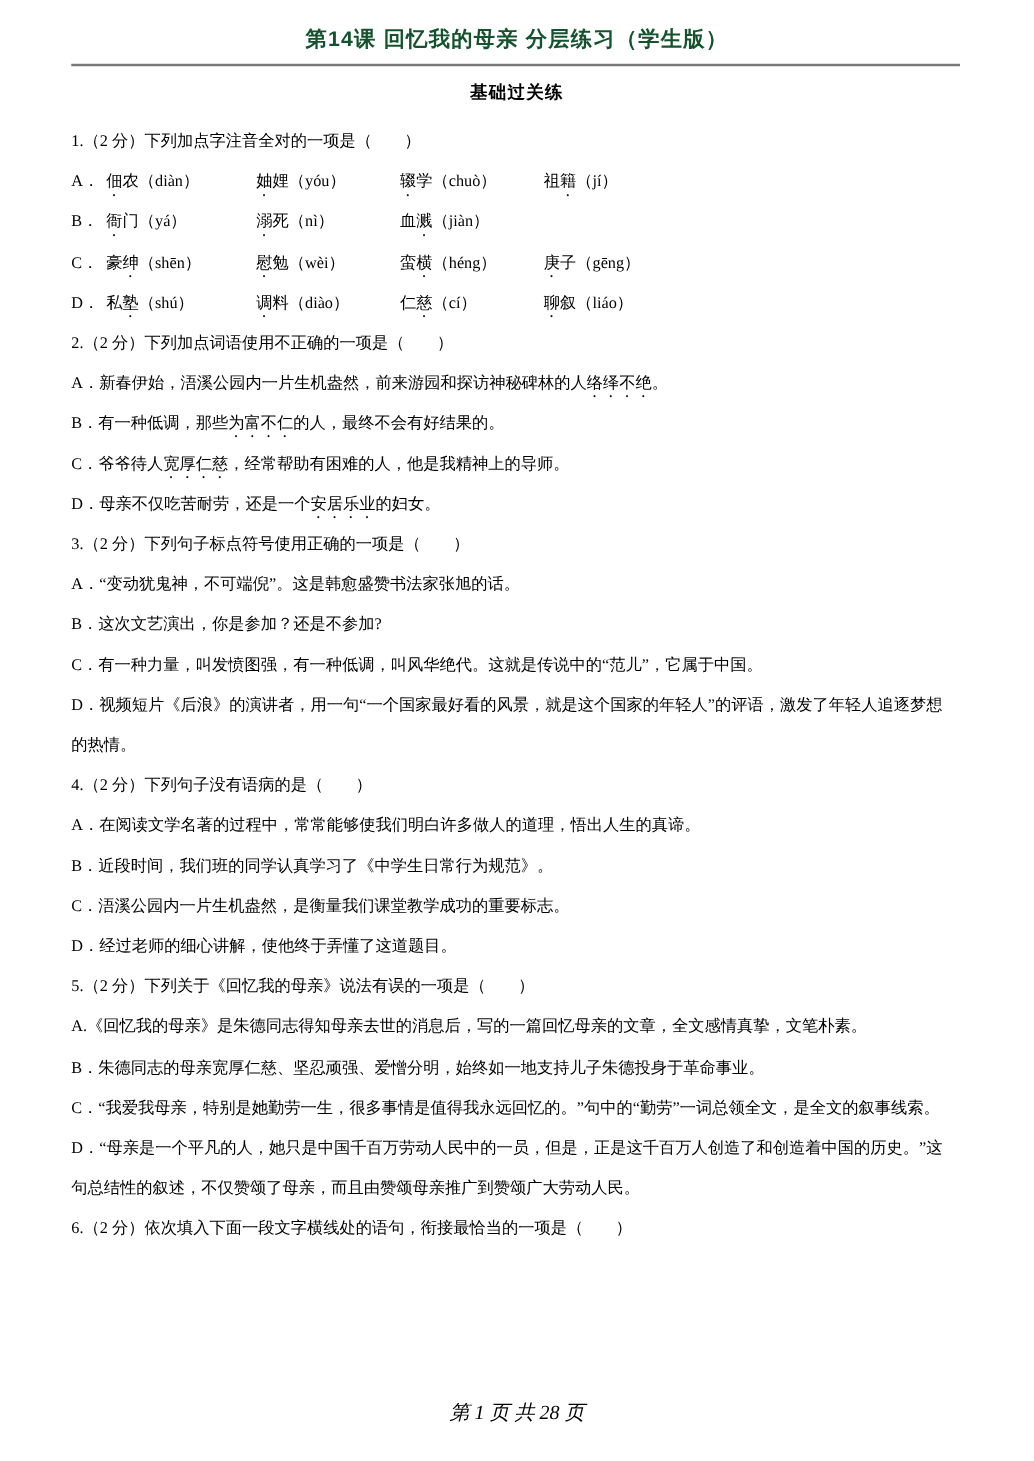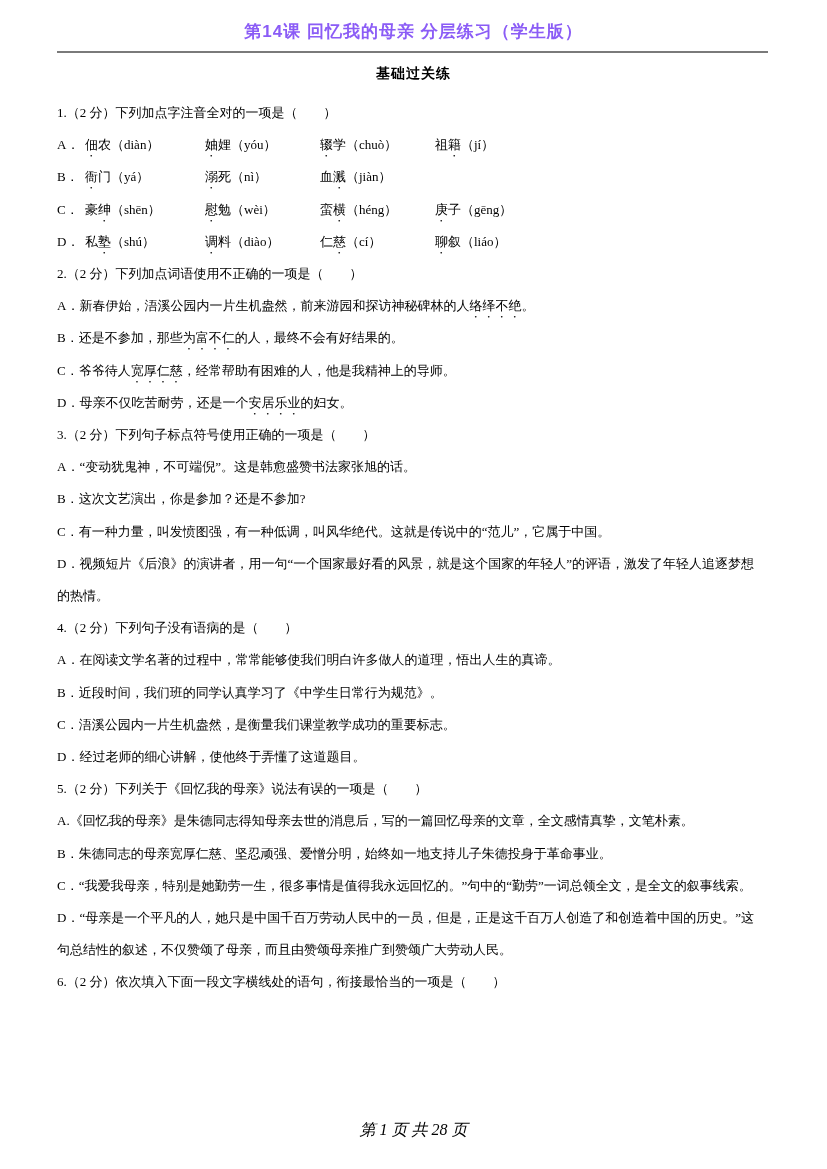--- a/index.html
+++ b/index.html
@@ -62,21 +62,21 @@
     width: 100%;
     text-align: center;
     font-size: 16px;
     font-style: italic;
   }
 </style>
 </head>
 <body>
 
 <div class="page">
-  <div class="doc-title" style="color: #8b5cf6;">第14课 回忆我的母亲 分层练习（学生版）</div>
+  <div class="doc-title" style="color: #14532d;">第14课 回忆我的母亲 分层练习（学生版）</div>
   <div class="rule" style="background: rgb(122, 122, 122);"></div>
   <div class="section-header">基础过关练</div>
   <div class="content">
       <div class="question-block">
         <p class="stem">1.（2 分）下列加点字注音全对的一项是（　　）</p>
         <div class="opt-grid">
           <span class="opt-label">A．</span>
           <span class="cell c1"><span class="dot">佃</span><span>农（diàn）</span></span>
           <span class="cell c2"><span class="dot">妯</span><span>娌（yóu）</span></span>
           <span class="cell c3"><span class="dot">辍</span><span>学（chuò）</span></span>
@@ -99,21 +99,21 @@
           <span class="opt-label">D．</span>
           <span class="cell c1"><span>私</span><span class="dot">塾</span><span>（shú）</span></span>
           <span class="cell c2"><span class="dot">调</span><span>料（diào）</span></span>
           <span class="cell c3"><span>仁</span><span class="dot">慈</span><span>（cí）</span></span>
           <span class="cell c4"><span class="dot">聊</span><span>叙（liáo）</span></span>
         </div>
       </div>
       <div class="question-block">
         <p class="stem">2.（2 分）下列加点词语使用不正确的一项是（　　）</p>
         <p class="opt-line"><span class="opt-label">A．</span><span>新春伊始，浯溪公园内一片生机盎然，前来游园和探访神秘碑林的人</span><span class="dot">络绎不绝</span><span>。</span></p>
-        <p class="opt-line"><span class="opt-label">B．</span><span>还是不参加，那些</span><span class="dot">为富不仁</span><span>的人，最终不会有好结果的。</span></p>
+        <p class="opt-line"><span class="opt-label">B．</span><span>有一种低调，那些</span><span class="dot">为富不仁</span><span>的人，最终不会有好结果的。</span></p>
         <p class="opt-line"><span class="opt-label">C．</span><span>爷爷待人</span><span class="dot">宽厚仁慈</span><span>，经常帮助有困难的人，他是我精神上的导师。</span></p>
         <p class="opt-line"><span class="opt-label">D．</span><span>母亲不仅吃苦耐劳，还是一个</span><span class="dot">安居乐业</span><span>的妇女。</span></p>
       </div>
       <div class="question-block">
         <p class="stem">3.（2 分）下列句子标点符号使用正确的一项是（　　）</p>
         <p class="opt-line"><span class="opt-label">A．</span><span>“变动犹鬼神，不可端倪”。这是韩愈盛赞书法家张旭的话。</span></p>
         <p class="opt-line"><span class="opt-label">B．</span><span>这次文艺演出，你是参加？还是不参加?</span></p>
         <p class="opt-line"><span class="opt-label">C．</span><span>有一种力量，叫发愤图强，有一种低调，叫风华绝代。这就是传说中的“范儿”，它属于中国。</span></p>
         <p class="opt-line"><span class="opt-label">D．</span><span>视频短片《后浪》的演讲者，用一句“一个国家最好看的风景，就是这个国家的年轻人”的评语，激发了年轻人追逐梦想的热情。</span></p>
       </div>

